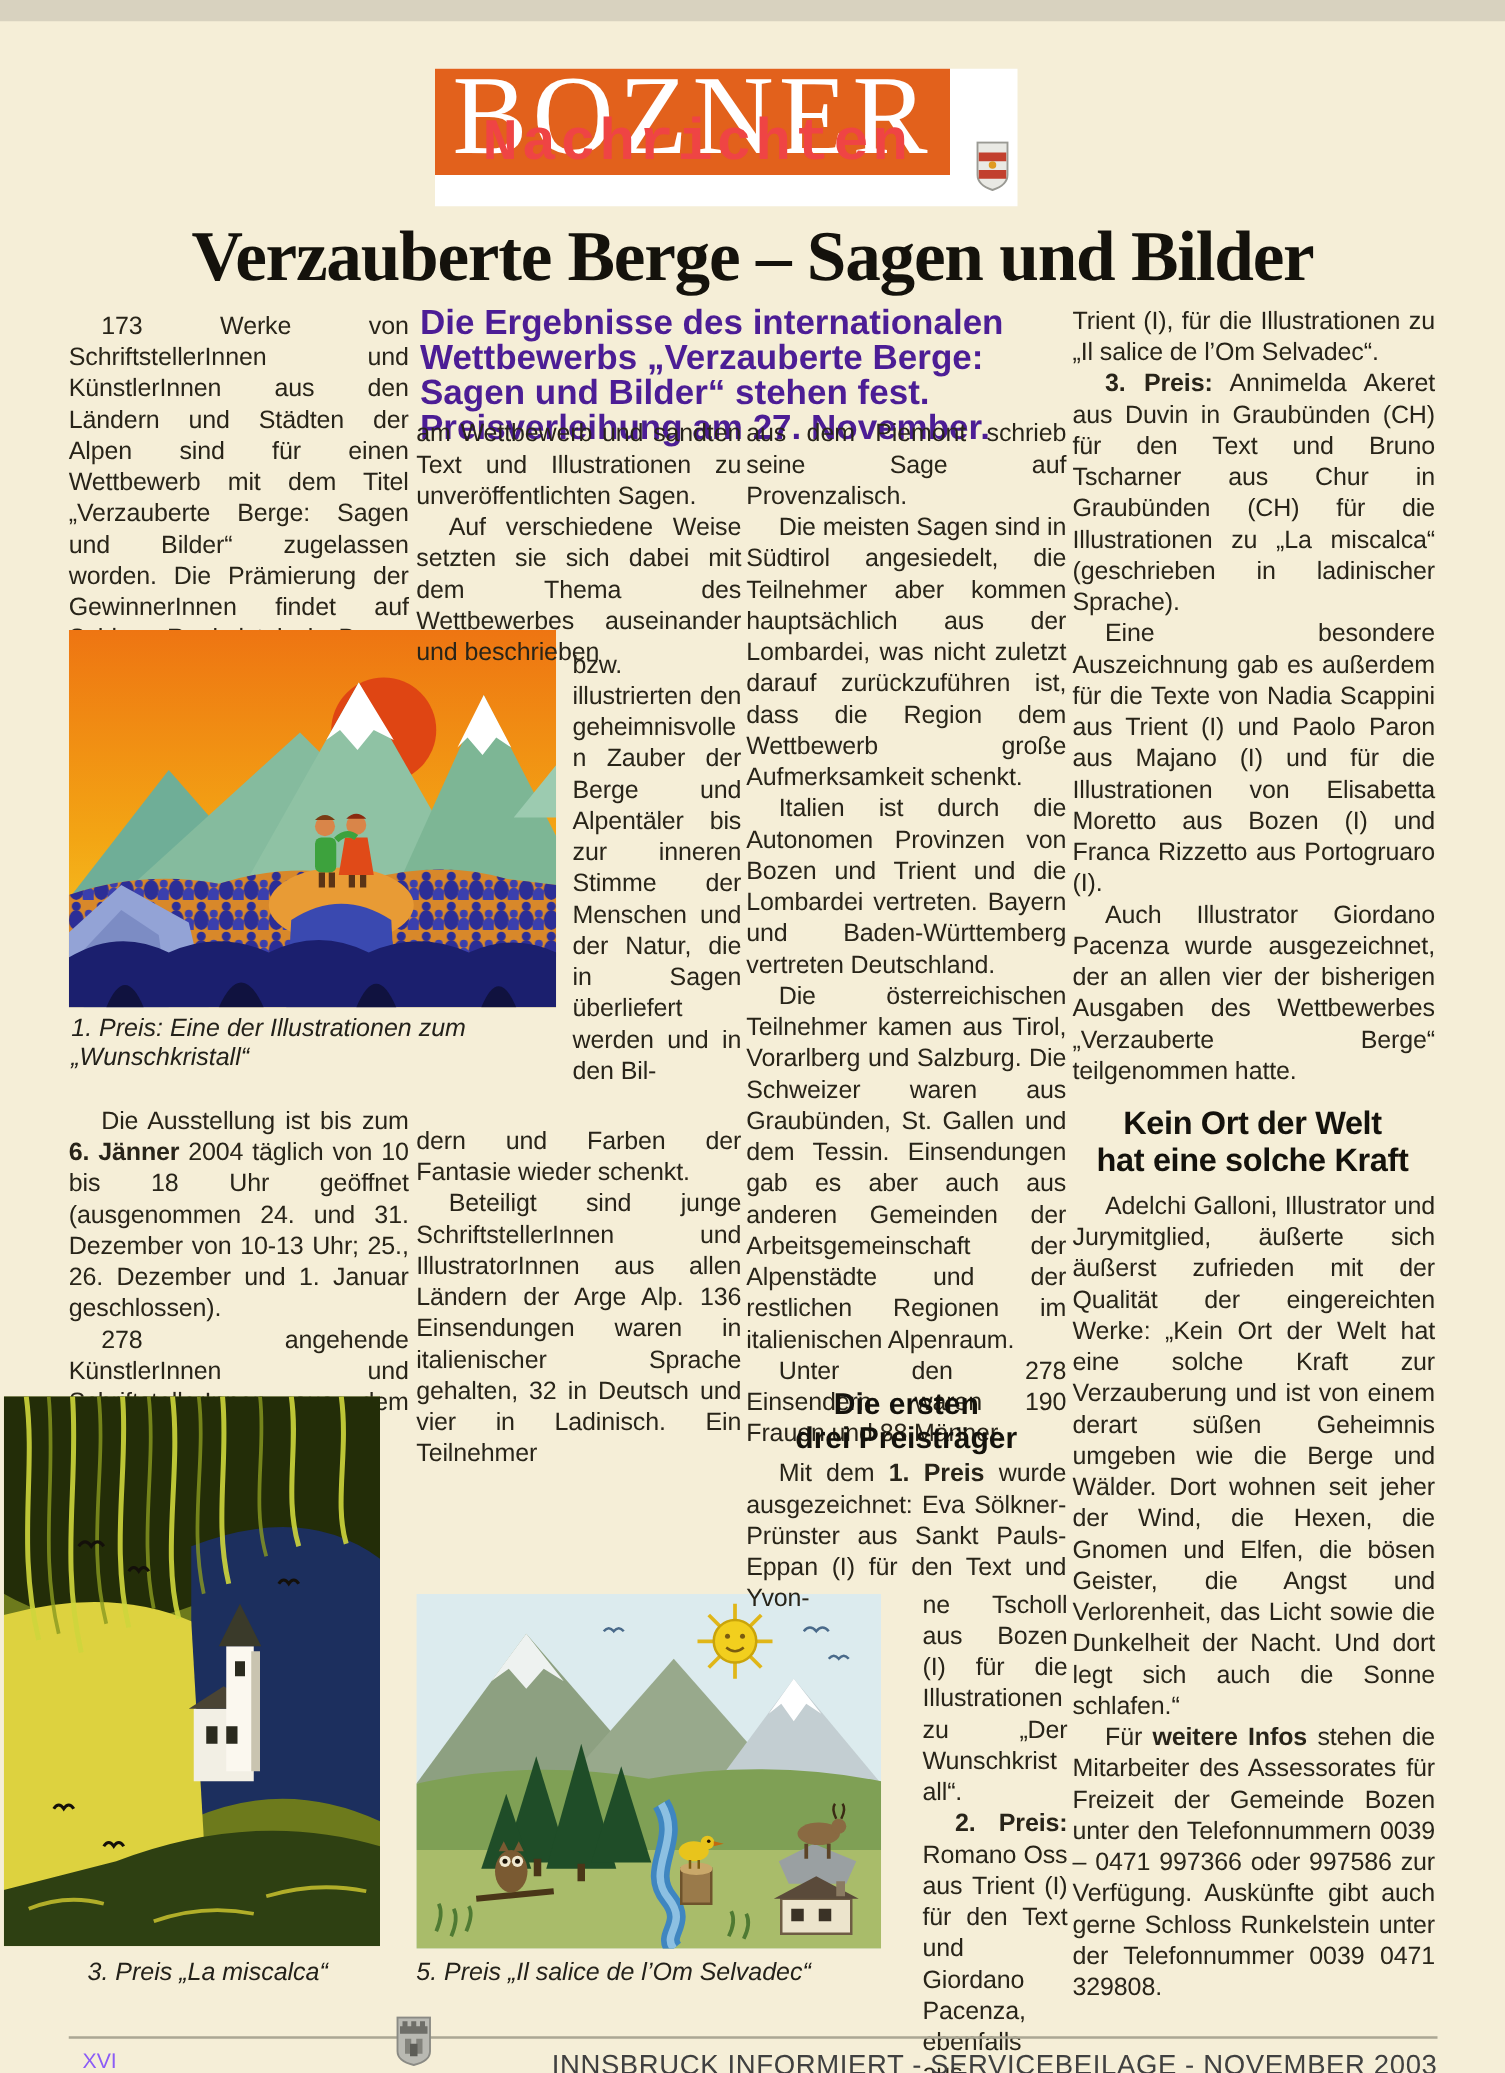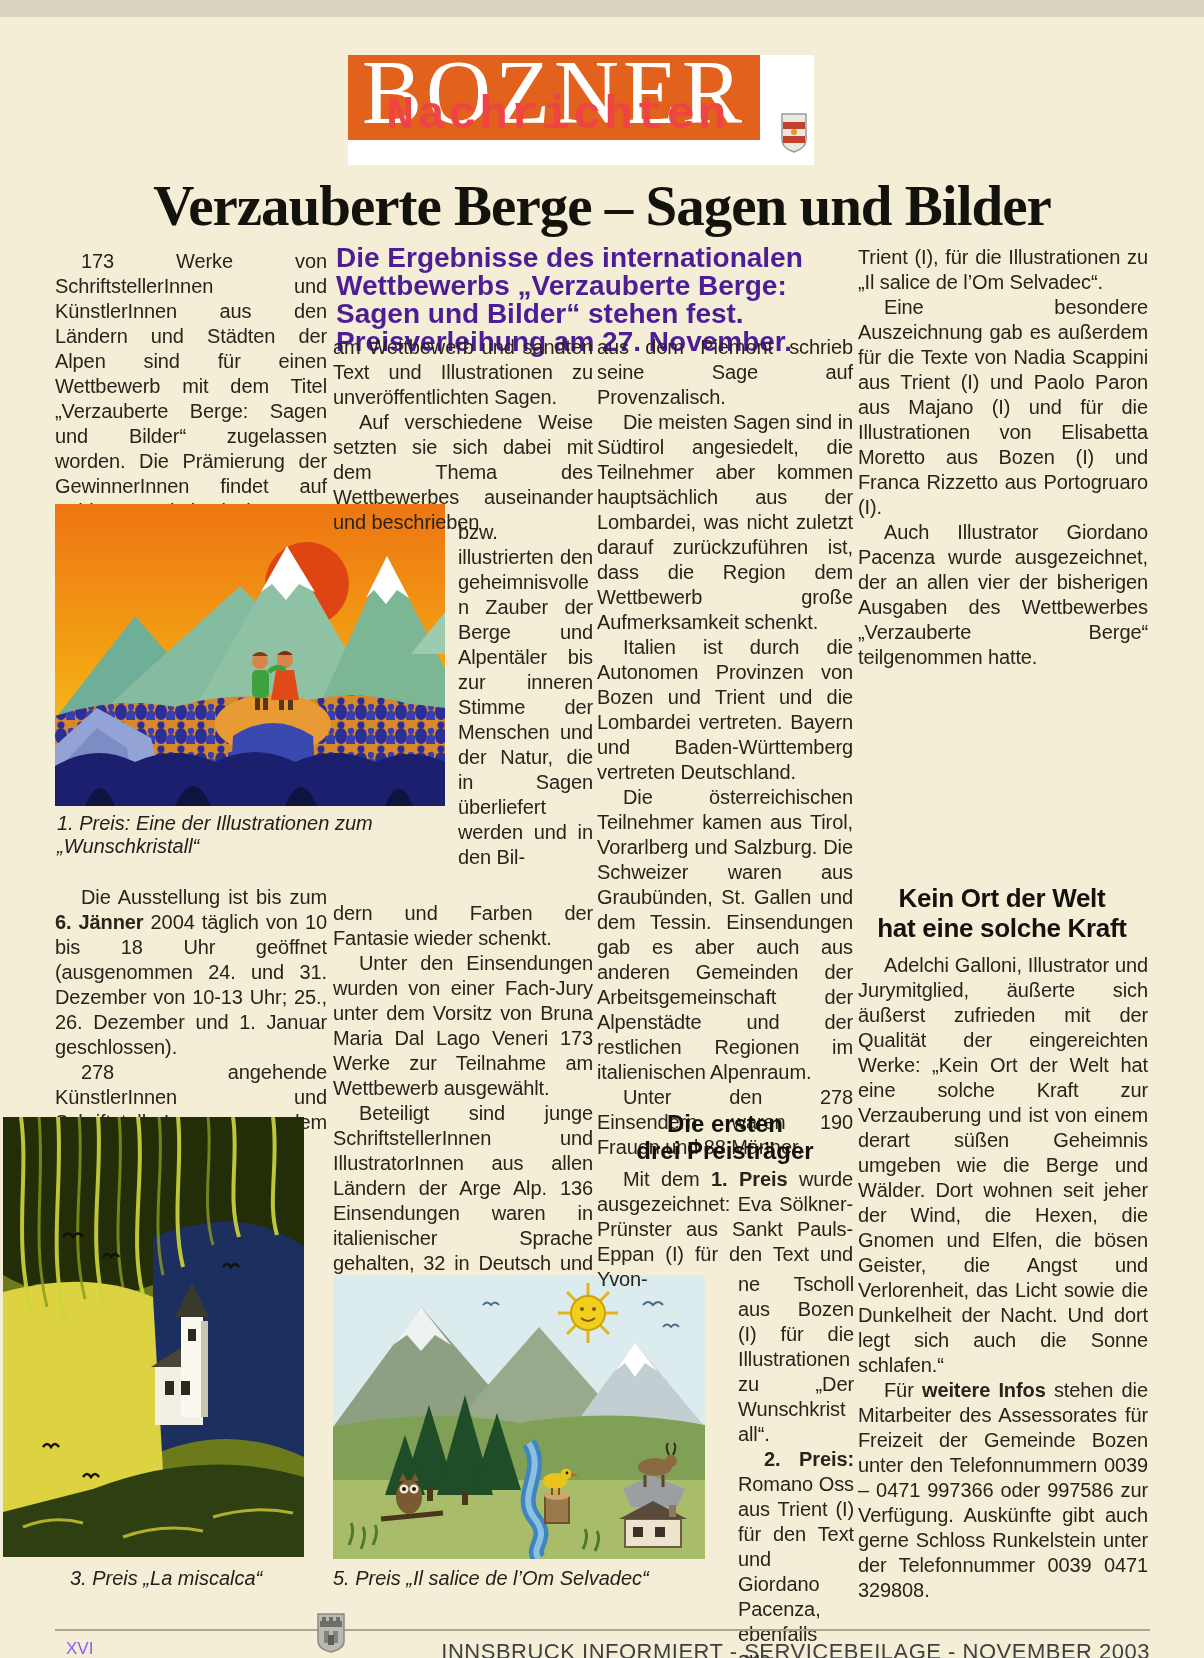--- a/index.html
+++ b/index.html
@@ -209,21 +209,20 @@
 
   <div class="abs body-text col-b1">
     <p><span>am Wettbewerb und sandten Text und Illustrationen zu unveröffentlichten Sagen.</span></p>
     <p class="ind"><span>Auf verschiedene Weise setzten sie sich dabei mit dem Thema des Wettbewerbes auseinander und beschrieben</span></p>
   </div>
   <div class="abs body-text col-bn">
     <p><span>bzw. illustrierten den geheimnisvollen Zauber der Berge und Alpentäler bis zur inneren Stimme der Menschen und der Natur, die in Sagen überliefert werden und in den Bil-</span></p>
   </div>
   <div class="abs body-text col-b2">
     <p><span>dern und Farben der Fantasie wieder schenkt.</span></p>
-    <p class="ind"><span>Unter den Einsendungen wurden von einer Fach-Jury unter dem Vorsitz von Bruna Maria Dal Lago Veneri 173 Werke zur Teilnahme am Wettbewerb ausgewählt.</span></p>
     <p class="ind"><span>Beteiligt sind junge SchriftstellerInnen und IllustratorInnen aus allen Ländern der Arge Alp. 136 Einsendungen waren in italienischer Sprache gehalten, 32 in Deutsch und vier in Ladinisch. Ein Teilnehmer</span></p>
   </div>
 
   <div class="abs img-frame img3">
     <svg width="372" height="284" viewBox="0 0 372 284">
       <rect width="372" height="284" fill="#dcebee"></rect>
       <g stroke="#e0b618" stroke-width="3">
         <line x1="255" y1="8" x2="255" y2="68"></line>
           <line x1="225" y1="38" x2="285" y2="38"></line>
         <line x1="234" y1="17" x2="276" y2="59"></line>
@@ -310,20 +309,21 @@
   <div class="abs body-text col-c2">
     <p class="ind"><span>Mit dem </span><b>1. Preis</b><span> wurde ausgezeichnet: Eva Sölkner-Prünster aus Sankt Pauls-Eppan (I) für den Text und Yvon-</span></p>
   </div>
   <div class="abs body-text col-cn">
     <p><span>ne Tscholl aus Bozen (I) für die Illustrationen zu „Der Wunschkristall“.</span></p>
     <p class="ind"><b>2. Preis:</b><span> Romano Oss aus Trient (I) für den Text und Giordano Pacenza, ebenfalls aus</span></p>
   </div>
 
   <div class="abs body-text col-d1">
     <p><span>Trient (I), für die Illustrationen zu „Il salice de l’Om Selvadec“.</span></p>
+    <p class="ind"><b>3. Preis:</b><span> Annimelda Akeret aus Duvin in Graubünden (CH) für den Text und Bruno Tscharner aus Chur in Graubünden (CH) für die Illustrationen zu „La miscalca“ (geschrieben in ladinischer Sprache).</span></p>
     <p class="ind"><span>Eine besondere Auszeichnung gab es außerdem für die Texte von Nadia Scappini aus Trient (I) und Paolo Paron aus Majano (I) und für die Illustrationen von Elisabetta Moretto aus Bozen (I) und Franca Rizzetto aus Portogruaro (I).</span></p>
     <p class="ind"><span>Auch Illustrator Giordano Pacenza wurde ausgezeichnet, der an allen vier der bisherigen Ausgaben des Wettbewerbes „Verzauberte Berge“ teilgenommen hatte.</span></p>
   </div>
   <div class="abs subhead-d">
     <span>Kein Ort der Welt</span><br>
     <span>hat eine solche Kraft</span>
   </div>
   <div class="abs body-text col-d2">
     <p class="ind"><span>Adelchi Galloni, Illustrator und Jurymitglied, äußerte sich äußerst zufrieden mit der Qualität der eingereichten Werke: „Kein Ort der Welt hat eine solche Kraft zur Verzauberung und ist von einem derart süßen Geheimnis umgeben wie die Berge und Wälder. Dort wohnen seit jeher der Wind, die Hexen, die Gnomen und Elfen, die bösen Geister, die Angst und Verlorenheit, das Licht sowie die Dunkelheit der Nacht. Und dort legt sich auch die Sonne schlafen.“</span></p>
     <p class="ind"><span>Für </span><b>weitere Infos</b><span> stehen die Mitarbeiter des Assessorates für Freizeit der Gemeinde Bozen unter den Telefonnummern 0039 – 0471 997366 oder 997586 zur Verfügung. Auskünfte gibt auch gerne Schloss Runkelstein unter der Telefonnummer 0039 0471 329808.</span></p>

